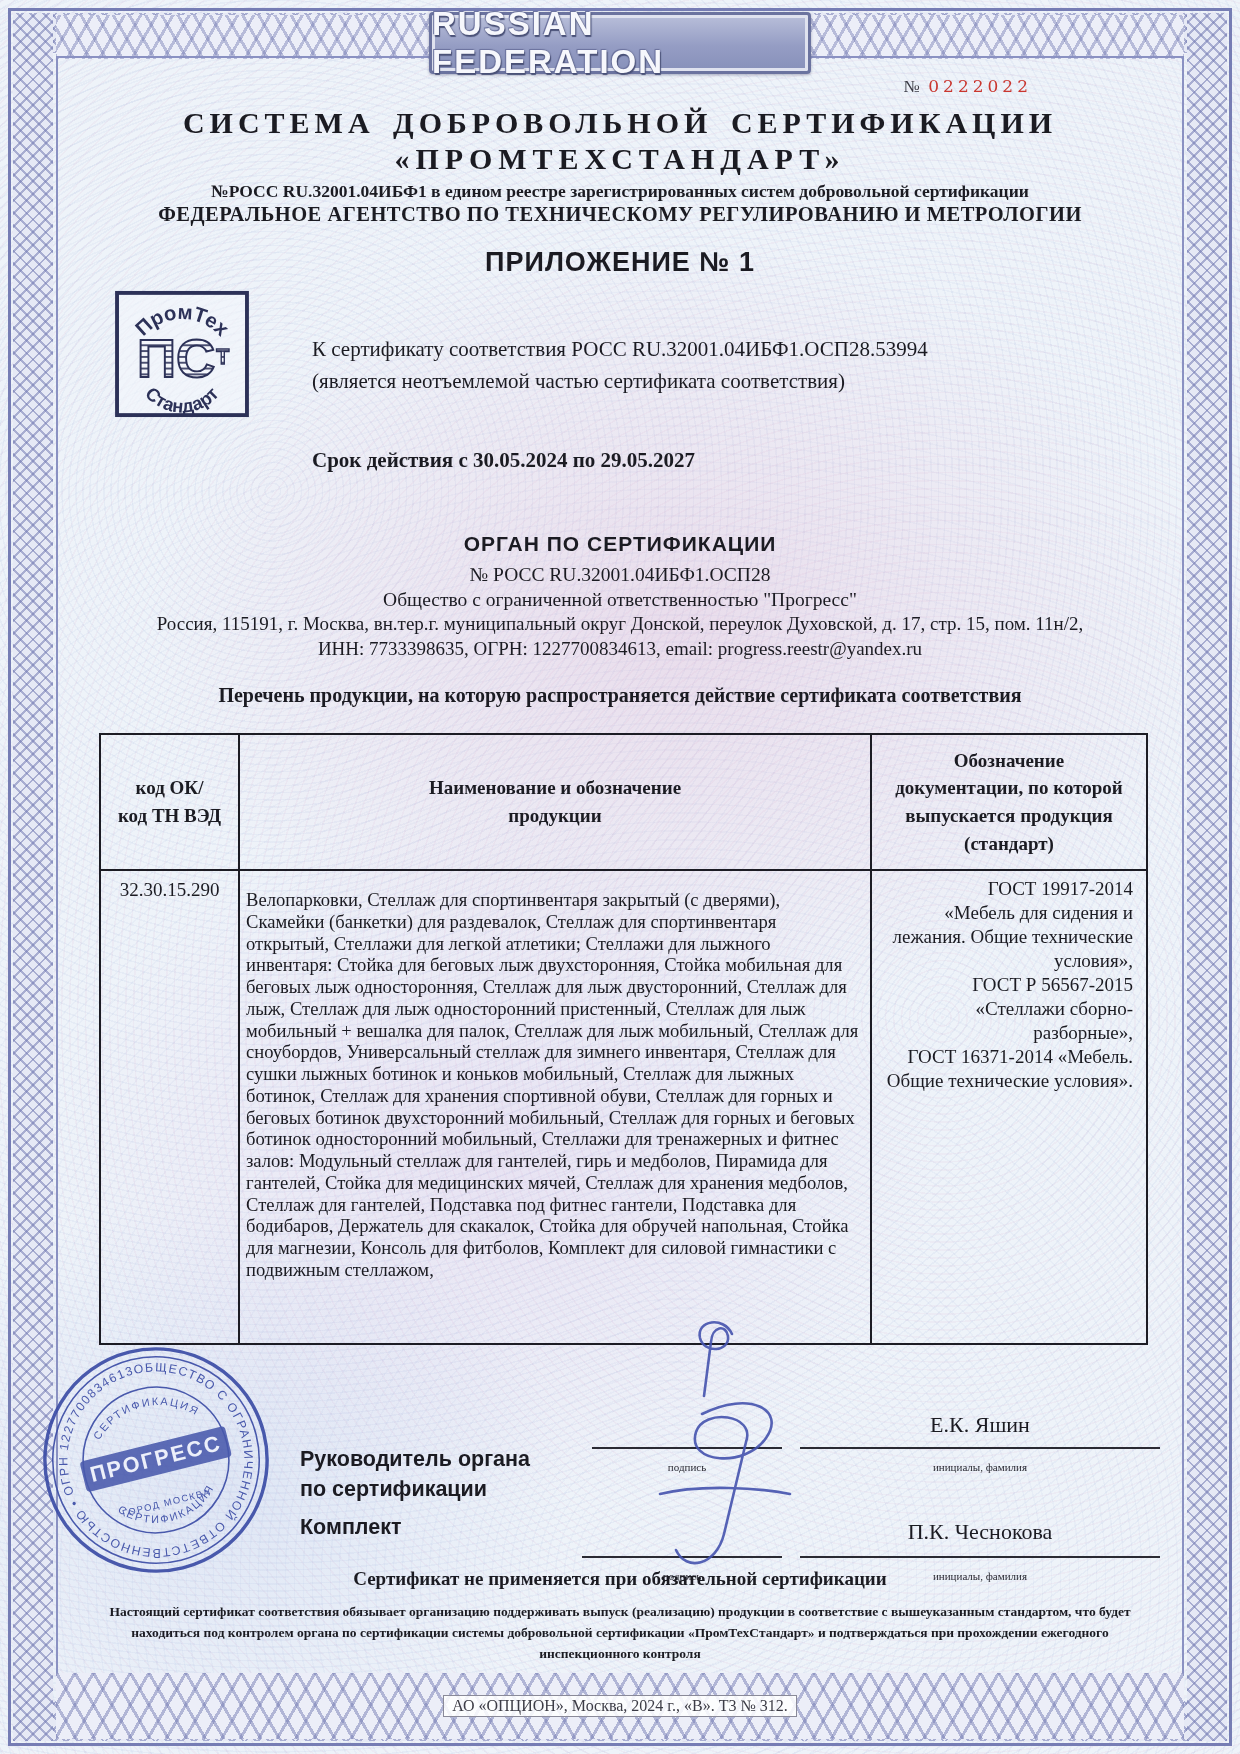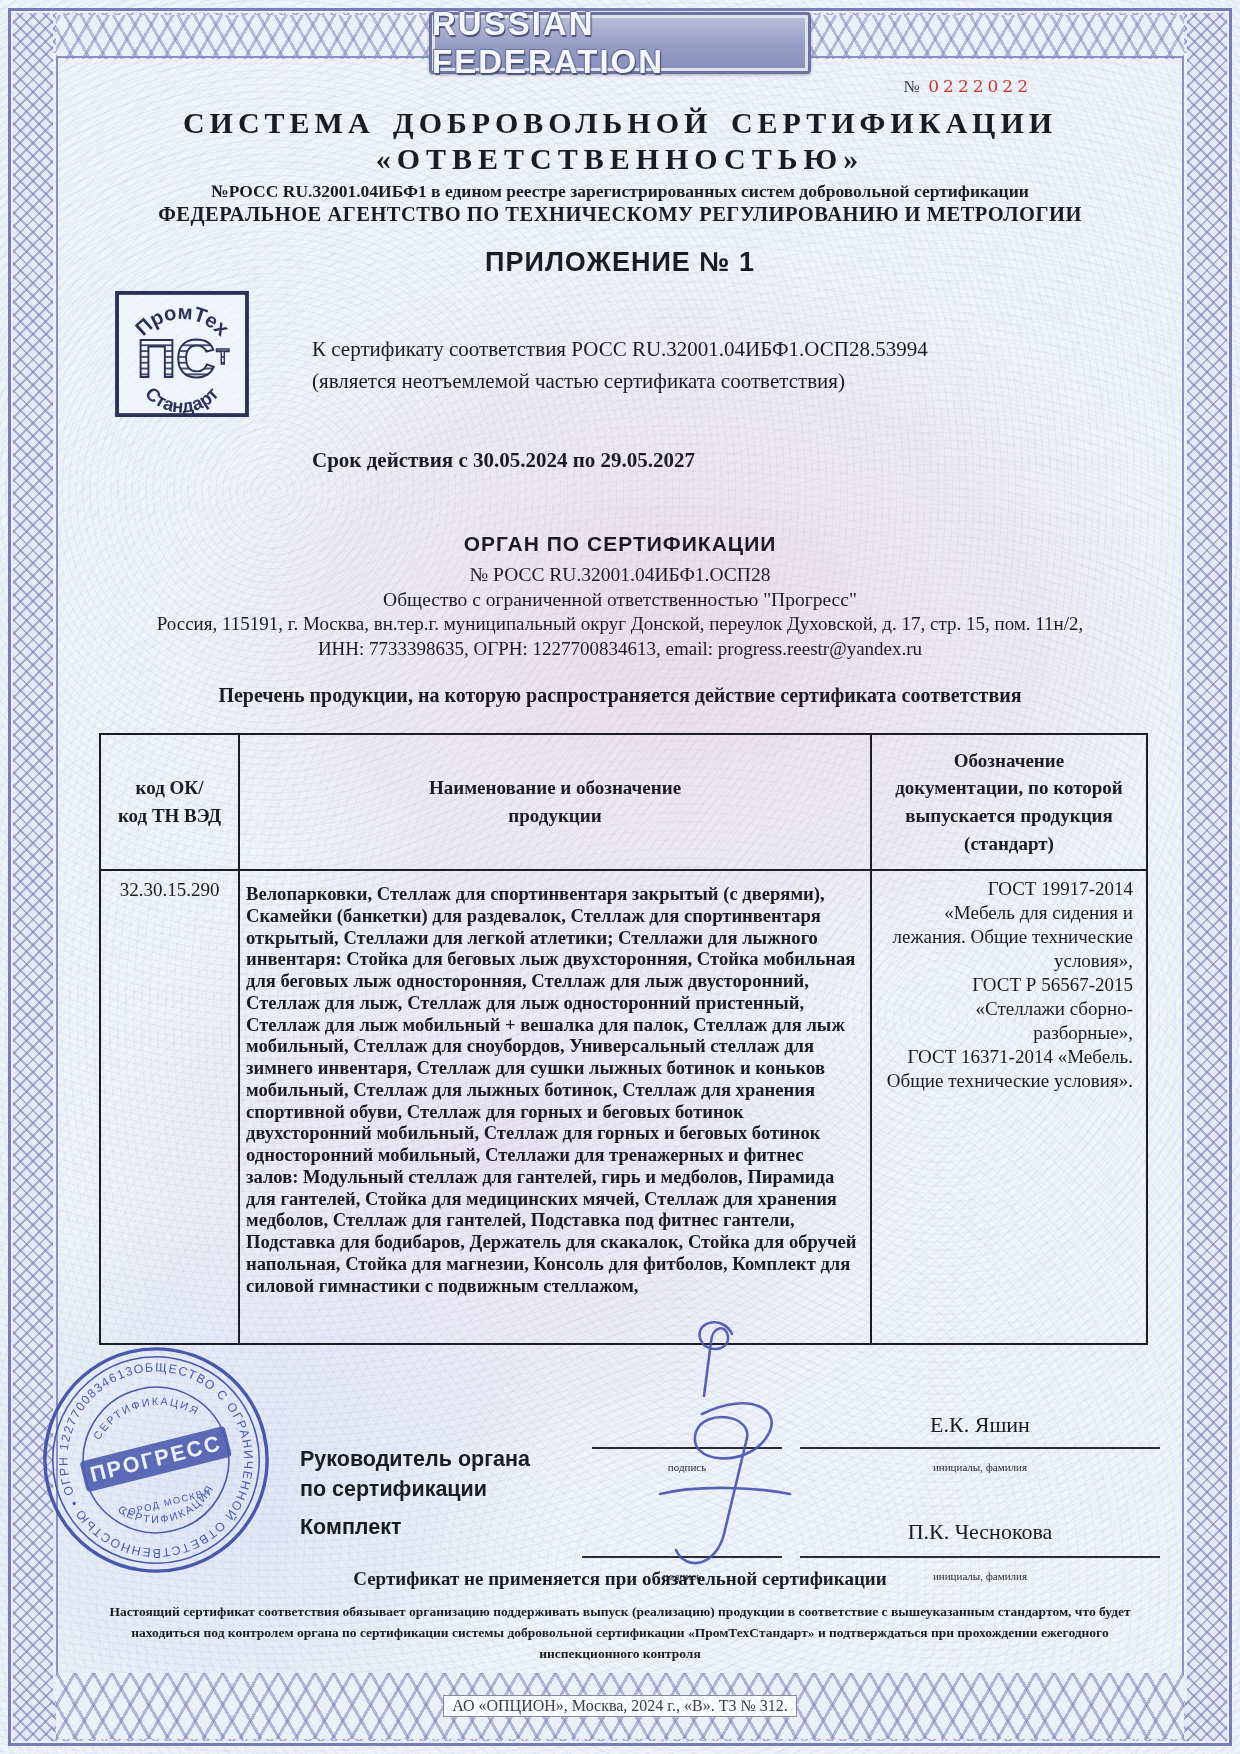--- a/index.html
+++ b/index.html
@@ -75,21 +75,21 @@
   .organ-company{top:589px; font-size:19.5px;}
   .organ-address{top:613px; font-size:19px;}
   .organ-req{top:638px; font-size:19px;}
   .section-title{top:684px; font-size:20px; font-weight:bold;}
   
   .products-table{position:absolute; left:99px; top:733px; width:1047px; border-collapse:collapse; table-layout:fixed; background:transparent;}
   .products-table th,.products-table td{border:2px solid #1c1c24;}
   .products-table th{font-weight:bold; font-size:19px; text-align:center; vertical-align:middle; white-space:pre-line; height:118px; padding:8px 6px; line-height:1.45;}
   .products-table td{vertical-align:top; padding:5px 13px;}
   td.code{text-align:center; font-size:19px; padding-top:8px;}
-  td.name{font-size:18.6px; line-height:1.17; padding:12px 10px 6px 6px;font-weight:bold;}
+  td.name{font-size:18.6px; line-height:1.17; padding:18px 10px 6px 6px;}
   td.docs{font-size:19px; white-space:pre-line; line-height:1.26; padding-top:6px;text-align:right;}
   tbody tr{height:474px;}
   
   .sig-label{position:absolute; left:300px; font-family:"Liberation Sans", sans-serif; font-weight:bold; font-size:21.5px; line-height:1.4; white-space:pre-line;}
   .sig-line{position:absolute; border-top:2px solid #2a2a33; text-align:center;}
   .sig-caption{font-size:11px; color:#2a2a33; margin-top:12px;}
   .sig-name{position:absolute; text-align:center; font-size:22px;}
   .ink{position:absolute; z-index:6;}
   .stamp{position:absolute; left:38px; top:1342px; width:236px; height:236px; transform:rotate(-14deg); opacity:.92; z-index:4;}
   .note-line{top:1568px; font-size:19px; font-weight:bold;}
@@ -111,21 +111,21 @@
 
   <div class="badge">
     <span>RUSSIAN FEDERATION</span>
   </div>
   <div class="doc-number">
     <span class="no-sign">№</span>
     <span class="digits">0222022</span>
   </div>
 
   <div class="cline title-sys">СИСТЕМА ДОБРОВОЛЬНОЙ СЕРТИФИКАЦИИ</div>
-  <div class="cline title-sys2">«ОТВЕТСТВЕННОСТЬЮ»</div>
+  <div class="cline title-sys2">«ПРОМТЕХСТАНДАРТ»</div>
   <div class="cline registry">№РОСС RU.32001.04ИБФ1 в едином реестре зарегистрированных систем добровольной сертификации</div>
   <div class="cline agency">ФЕДЕРАЛЬНОЕ АГЕНТСТВО ПО ТЕХНИЧЕСКОМУ РЕГУЛИРОВАНИЮ И МЕТРОЛОГИИ</div>
   <div class="cline annex">ПРИЛОЖЕНИЕ № 1</div>
 
   <svg class="logo" viewBox="0 0 140 132" aria-hidden="true">
     <defs>
       <path id="arcTop" d="M 22 62 A 52 52 0 0 1 118 62"></path>
       <path id="arcBot" d="M 26 100 A 50 50 0 0 0 114 100"></path>
       <pattern id="hatch" width="6" height="6" patternUnits="userSpaceOnUse">
         <rect width="6" height="6" fill="#f4f6fb"></rect>

